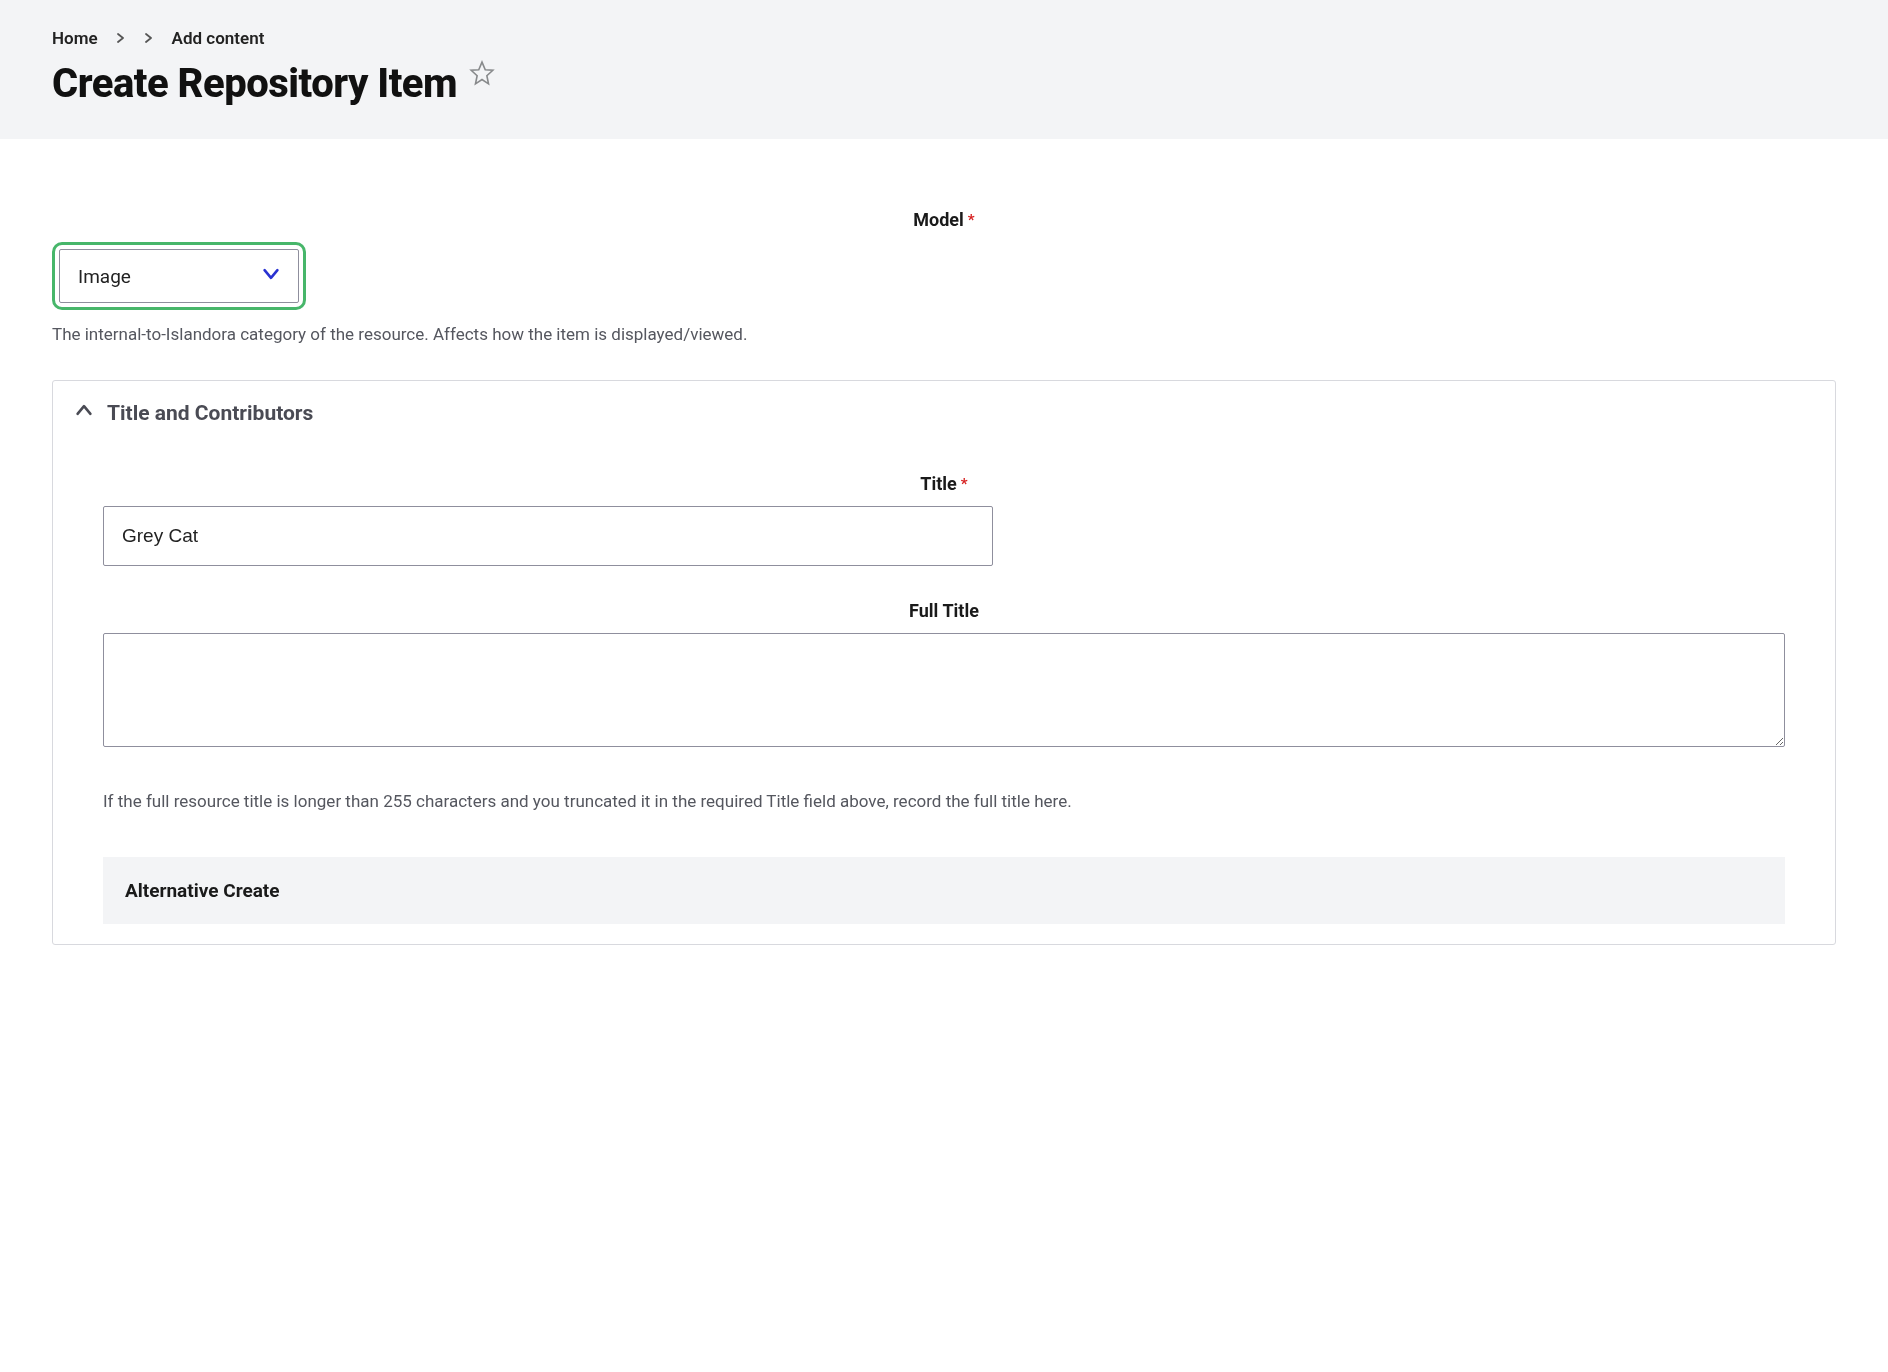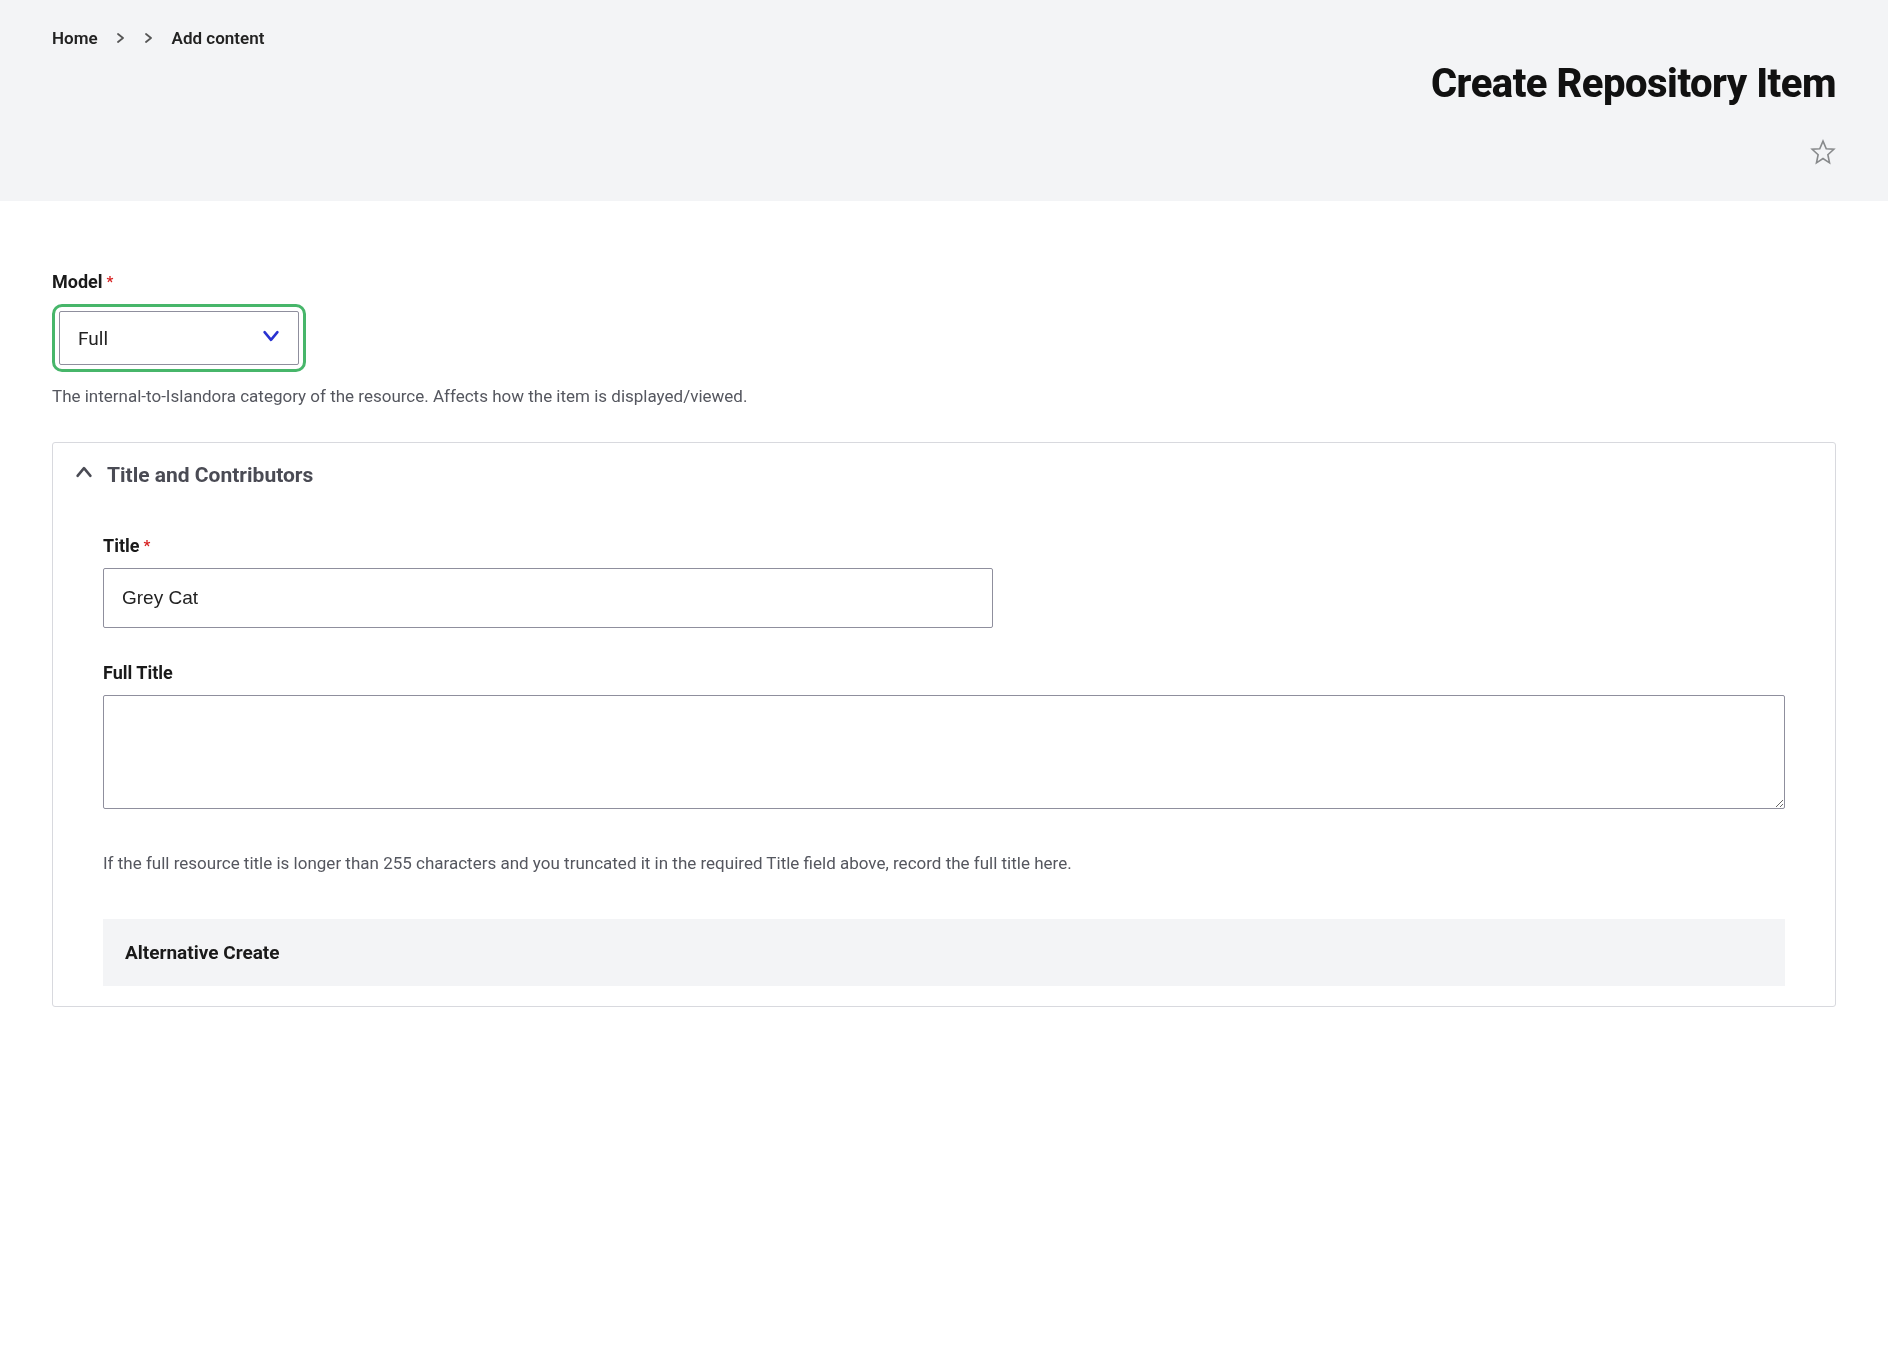--- a/index.html
+++ b/index.html
@@ -24,23 +24,22 @@
       font-weight: 600;
       color: #222;
       margin-bottom: 12px;
     }
     .breadcrumb-sep {
       color: #555;
       font-size: 14px;
     }
     .page-title-row {
       display: flex;
-      align-items: flex-end;
-      gap: 32px;
-      flex-direction: column;
+      align-items: flex-start;
+      gap: 12px;
     }
     .page-title {
       font-size: 40px;
       font-weight: 800;
       color: #111;
       letter-spacing: -0.5px;
     }
     .star-icon {
       color: #888a8c;
       width: 26px;
@@ -49,20 +48,21 @@
     .content-region {
       padding: 70px 52px 30px 52px;
     }
     .field-label {
       font-size: 18px;
       font-weight: 700;
       color: #1a1a1a;
       margin-bottom: 12px;
       display: flex;
       align-items: center;
+      justify-content: center;
     }
     .required-mark {
       color: #d72222;
       font-size: 15px;
       margin-left: 4px;
       font-weight: 700;
     }
     .select-highlight-wrap {
       display: inline-block;
       border: 3px solid #47b66a;
@@ -198,21 +198,21 @@
 
 <div class="content-region">
 
   <div class="field-label">
     <span>Model</span>
     <span class="required-mark">*</span>
   </div>
 
   <div class="select-highlight-wrap">
     <div class="select-field">
-      <span>Full</span>
+      <span>Image</span>
       <span>
         <svg class="chevron-down" viewBox="0 0 14 14">
             <path d="M2 4 L7 10 L12 4" stroke="currentColor" stroke-width="2" fill="none" stroke-linecap="round" stroke-linejoin="round"></path>
           </svg>
       </span>
     </div>
   </div>
 
   <div class="field-description">The internal-to-Islandora category of the resource. Affects how the item is displayed/viewed.</div>
 

